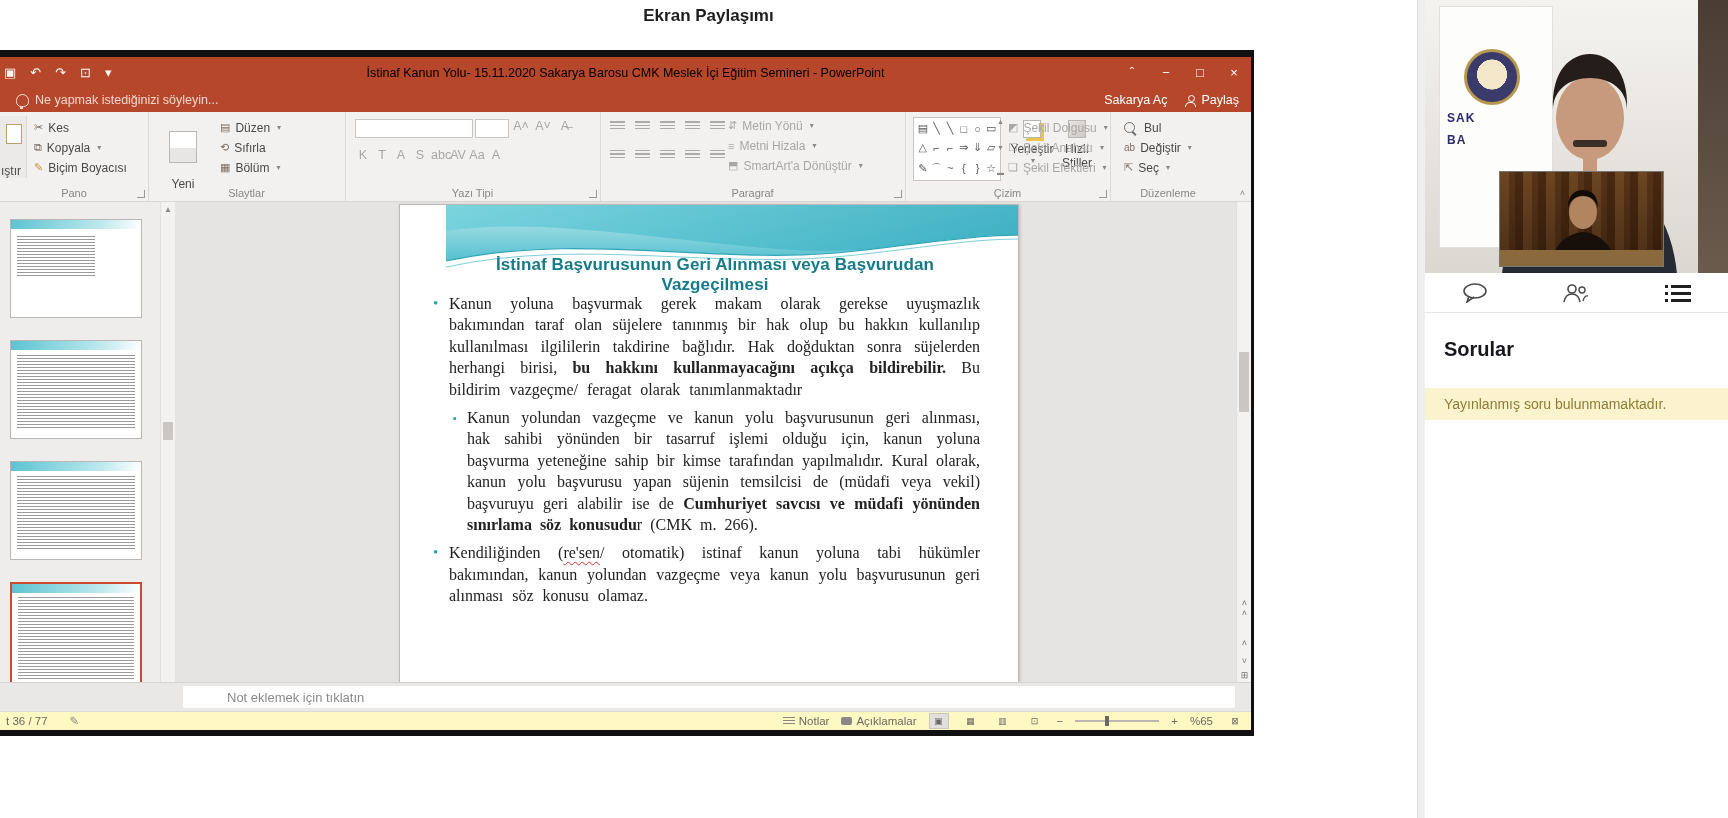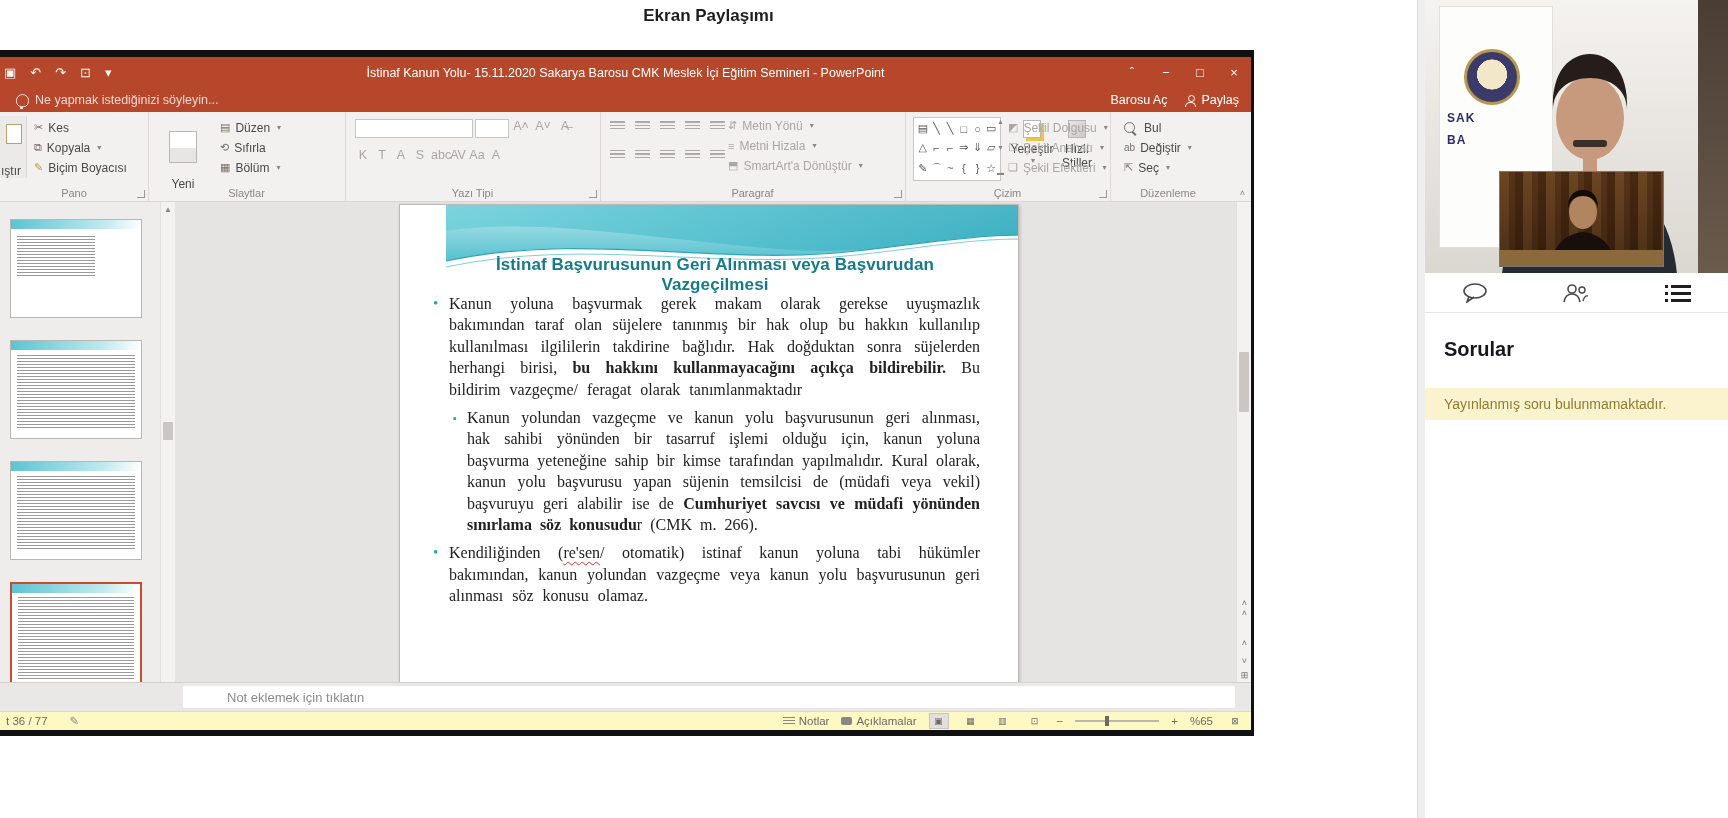--- a/index.html
+++ b/index.html
@@ -12,21 +12,21 @@
                font-size:17px;font-weight:600;color:#1d1d1d;}
 
   
   #ppt{position:absolute;left:0;top:50px;width:1254px;height:686px;
        border-top:7px solid #101010;border-bottom:7px solid #101010;border-right:3px solid #101010;
        background:#f3f1f0;box-sizing:border-box;}
   
   .titlebar{height:31px;background:#B7472A;display:flex;align-items:center;position:relative;color:#fff;}
   .qat{display:flex;align-items:center;gap:14px;padding-left:4px;font-size:13px;}
   .qat span{opacity:.95;cursor:default;}
-  .tb-title{position:absolute;left:0;right:0;text-align:center;font-size:12.5px;color:#ffffff;pointer-events:none;}
+  .tb-title{position:absolute;left:0;right:0;text-align:center;font-size:12.5px;color:#000000;pointer-events:none;}
   .win-btns{margin-left:auto;display:flex;align-items:center;gap:0;z-index:2;}
   .win-btns span{width:34px;text-align:center;font-size:13px;line-height:31px;display:inline-block;color:#fff;}
   
   .tabrow{height:24px;background:#B7472A;display:flex;align-items:flex-end;font-size:13px;position:relative;}
   .tab{padding:4px 11px 5px 11px;color:#fff;cursor:default;white-space:nowrap;}
   .tab.active{background:#f3f1f0;color:#B7472A;font-weight:bold;}
   .tellme{display:flex;align-items:center;gap:6px;color:rgba(255,255,255,.78);padding:0 10px 5px 16px;font-size:12.5px;}
   .bulb{width:11px;height:11px;border:1.4px solid rgba(255,255,255,.8);border-radius:50% 50% 40% 40%;position:relative;}
   .bulb:after{content:"";position:absolute;left:3px;bottom:-3px;width:3px;height:2px;background:rgba(255,255,255,.8);}
   .account{margin-left:auto;display:flex;align-items:center;gap:18px;color:#fff;font-size:12.5px;padding:0 12px 5px 0;}
@@ -145,21 +145,21 @@
           <span>×</span>
         </div>
     </div>
 
     <div class="tabrow">
       <div class="tellme">
         <span class="bulb"></span>
         <span>Ne yapmak istediğinizi söyleyin...</span>
       </div>
       <div class="account">
-        <span>Barosu Aç</span>
+        <span>Sakarya Aç</span>
         <span style="display:flex;align-items:center;">
           <span class="person-ic"></span>
           <span>Paylaş</span>
         </span>
       </div>
     </div>
 
     <div class="ribbon">
 
       <div class="rgroup" style="left:0;width:148px;">

